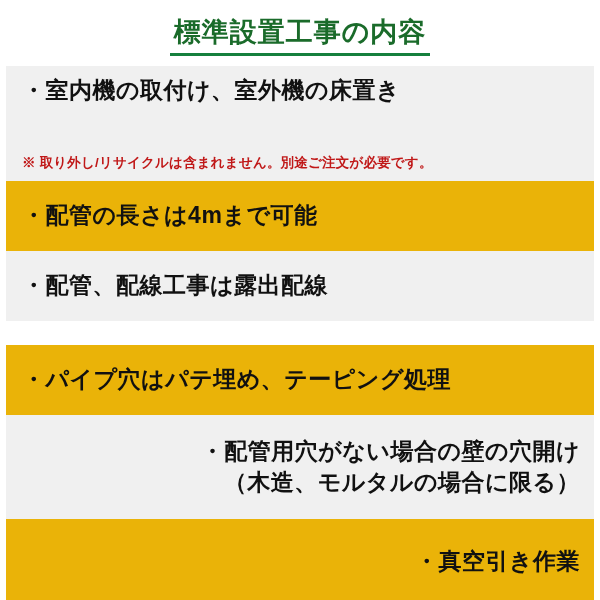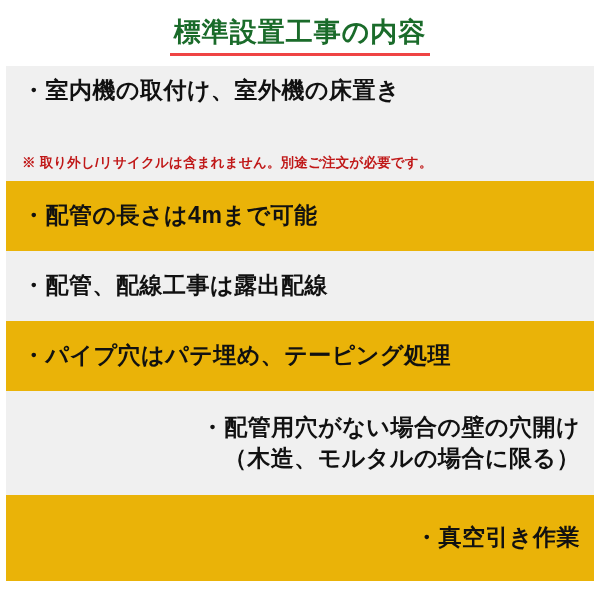--- a/index.html
+++ b/index.html
@@ -26,21 +26,21 @@
     text-align: center;
     padding-top: 16px;
     padding-bottom: 10px;
   }
   .title {
     display: inline-block;
     font-size: 27px;
     font-weight: bold;
     letter-spacing: 1px;
     color: #1a6b2a;
-    border-bottom: 3px solid #ef4444;
+    border-bottom: 3px solid #15803d;
     padding: 0 4px 3px 4px;
     line-height: 1.25;
   }
   .rows {
     flex: 1;
     display: flex;
     flex-direction: column;
     padding: 0 6px 6px 6px;
     box-sizing: border-box;
   }
@@ -68,21 +68,21 @@
     margin-top: 5px;
     font-size: 13.5px;
     font-weight: bold;
     color: #c01818;
     letter-spacing: 0.2px;
     line-height: 1.3;
   }
   .r1 { flex: 0 0 78px; gap: 44px; }
   .r2 { flex: 0 0 70px; }
   .r3 { flex: 0 0 70px; }
-  .r4 { flex: 0 0 70px; }
+  .r4 { flex: 0 0 70px; margin-top: 24px; }
   .r5 { flex: 0 0 104px; }
   .r6 { flex: 0 0 86px; text-align: right; }
 </style>
 </head>
 <body>
 
 <div class="page">
 
   <div class="title-wrap">
     <div class="title">標準設置工事の内容</div>

